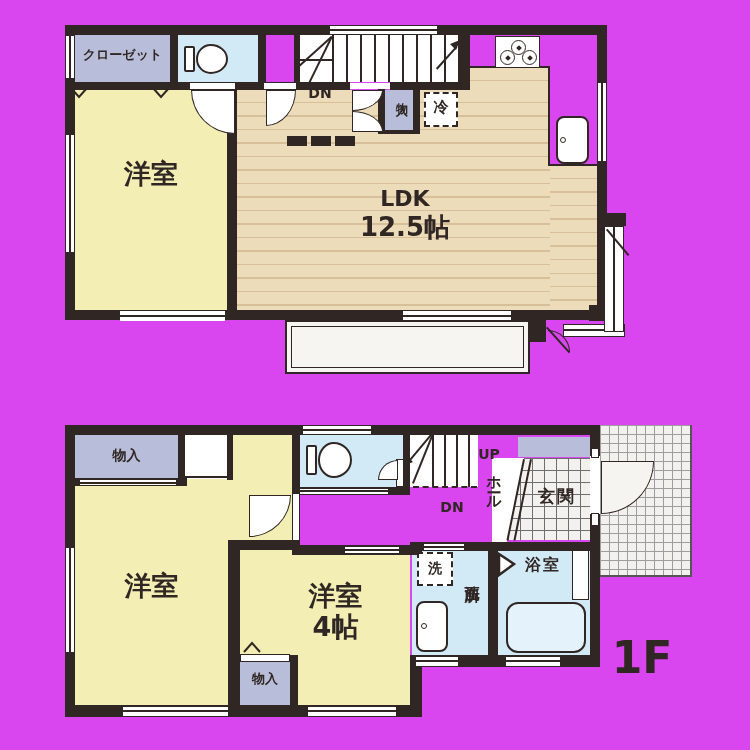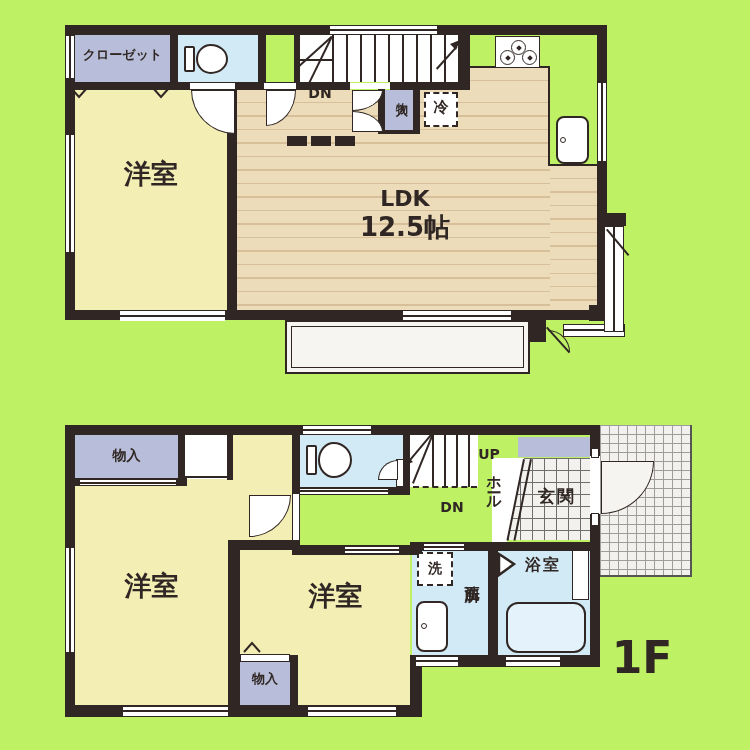--- a/index.html
+++ b/index.html
@@ -1,18 +1,18 @@
 <!DOCTYPE html>
 <html><head>
 <meta charset="utf-8">
 <style>
 :root{--wall:#302724;--yel:#f3eeb4;--lav:#b8bed9;--blu:#d2eaf6;--wood:#ecdcba;--woodln:#d7bf99;--tile:#f3f1ed}
 html,body{margin:0;padding:0;background:#fff}
 body{font-family:"DejaVu Sans","Liberation Sans",sans-serif;color:var(--wall)}
-.canvas{position:relative;width:750px;height:750px;background:#bef264;overflow:hidden}
+.canvas{position:relative;width:750px;height:750px;background:#d946ef;overflow:hidden}
 .a{position:absolute;box-sizing:border-box}
 .wall{background:var(--wall)}
 .yel{background:var(--yel)}
 .lav{background:var(--lav)}
 .blu{background:var(--blu)}
 .wht{background:#fff}
 .wood{background:repeating-linear-gradient(180deg,var(--wood) 0 12px,var(--woodln) 12px 13.5px)}
 .winh{background:linear-gradient(180deg,#fff 0 calc(50% - 1px),var(--wall) calc(50% - 1px) calc(50% + 1px),#fff calc(50% + 1px) 100%)}
 .winv{background:linear-gradient(90deg,#fff 0 calc(50% - 1px),var(--wall) calc(50% - 1px) calc(50% + 1px),#fff calc(50% + 1px) 100%)}
 .ob15{border:1.5px solid var(--wall)}
@@ -222,20 +222,21 @@
     <div class="a dot" style="left:421px;top:623px;width:6px;height:6px"></div>
     <div class="a ob15 wht" style="left:572px;top:550px;width:17px;height:50px"></div>
     <div class="a tub" style="left:506px;top:602px;width:80px;height:51px"></div>
 
     <div class="a lbl" style="left:75px;top:447px;width:103px;font-size:14px">物入</div>
     <div class="a lbl" style="left:90px;top:570px;width:123px;font-size:27px">
       <div>洋室</div>
     </div>
     <div class="a lbl" style="left:278px;top:580px;width:115px;font-size:27px">
       <div>洋室</div>
+      <div>4帖</div>
     </div>
     <div class="a lbl" style="left:240px;top:671px;width:50px;font-size:13px">物入</div>
     <div class="a lbl" style="left:474px;top:446px;width:30px;font-size:14px">UP</div>
     <div class="a vt" style="left:483px;top:466px;width:20px;height:80px;font-size:15px">ホール</div>
     <div class="a lbl" style="left:434px;top:499px;width:36px;font-size:14px">DN</div>
     <div class="a lbl" style="left:526px;top:487px;width:62px;font-size:17px;letter-spacing:2px">玄関</div>
     <div class="a lbl" style="left:417px;top:560px;width:36px;font-size:14px">洗</div>
     <div class="a vt" style="left:457px;top:574px;width:24px;height:88px;font-size:15px">洗面所</div>
     <div class="a lbl" style="left:510px;top:556px;width:66px;font-size:16px;letter-spacing:2px">浴室</div>
     <div class="a lbl" style="left:604px;top:632px;width:76px;font-size:44px">1F</div>

